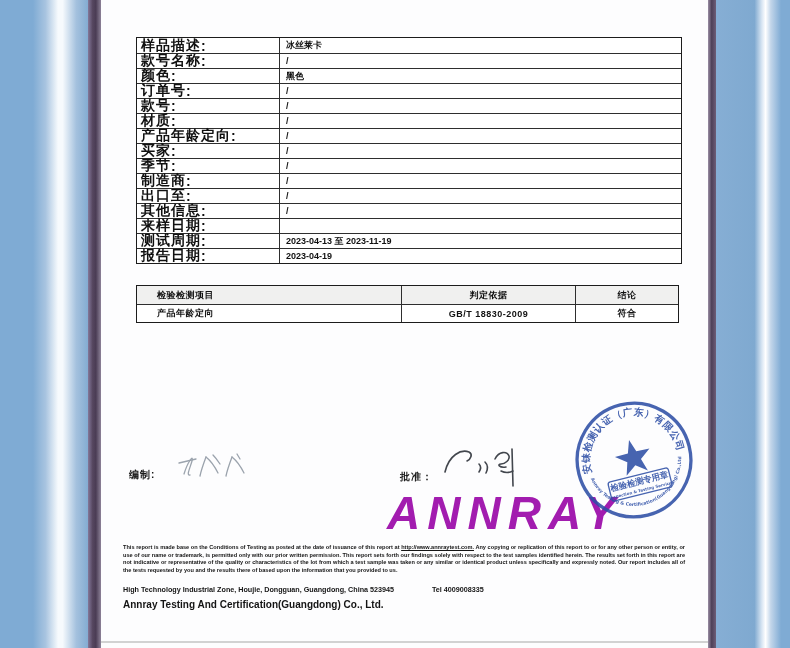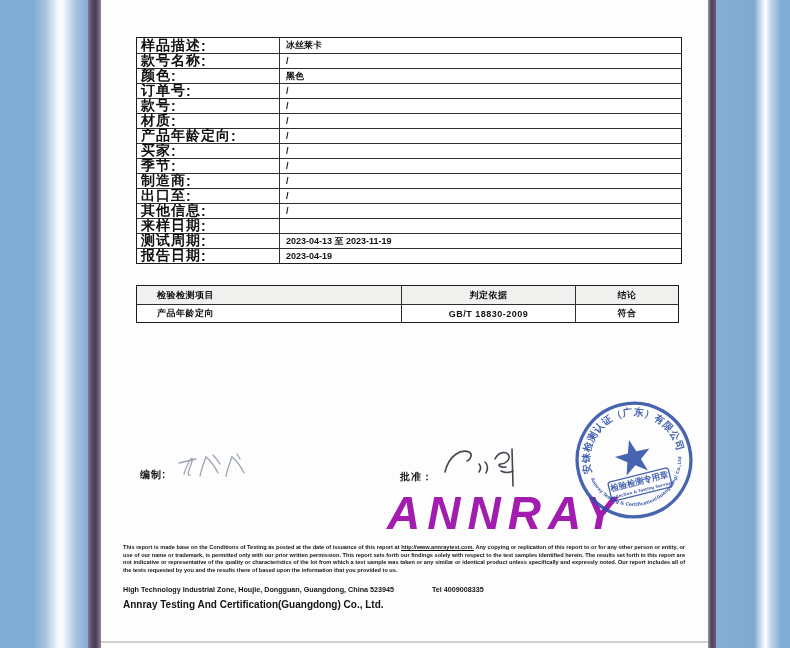--- a/index.html
+++ b/index.html
@@ -64,21 +64,21 @@
   .t2row.head { background:#f0f0ef; }
   .t2row.body { border-top:1.2px solid #2e2e2e; }
   .t2cell {
     display:flex; align-items:center; font-size:9px; font-weight:700; letter-spacing:0.5px;
   }
   .t2c1 { width:249px; border-right:1.2px solid #2e2e2e; padding-left:4px;margin-left:16px; }
   .t2c2 { width:174px; border-right:1.2px solid #2e2e2e; justify-content:center; }
   .t2c3 { flex:1; justify-content:center; }
   
   .sig-label { position:absolute; font-size:10px; font-weight:700; letter-spacing:1px; color:#1a1a1a; }
-  .sig-label.preparer { left:39px; top:468px; }
+  .sig-label.preparer { left:28px; top:468px; }
   .sig-label.approver { left:299px; top:470px; }
   .sig-svg { position:absolute; }
   .sig-svg.preparer { left:72px; top:446px; }
   .sig-svg.approver { left:338px; top:442px; }
   
   .stamp { position:absolute; left:471px; top:398px; width:124px; height:124px; opacity:0.88; }
   
   .watermark {
     position:absolute; left:286px; top:486px;
     font-size:46px; font-weight:800; font-style:italic;

